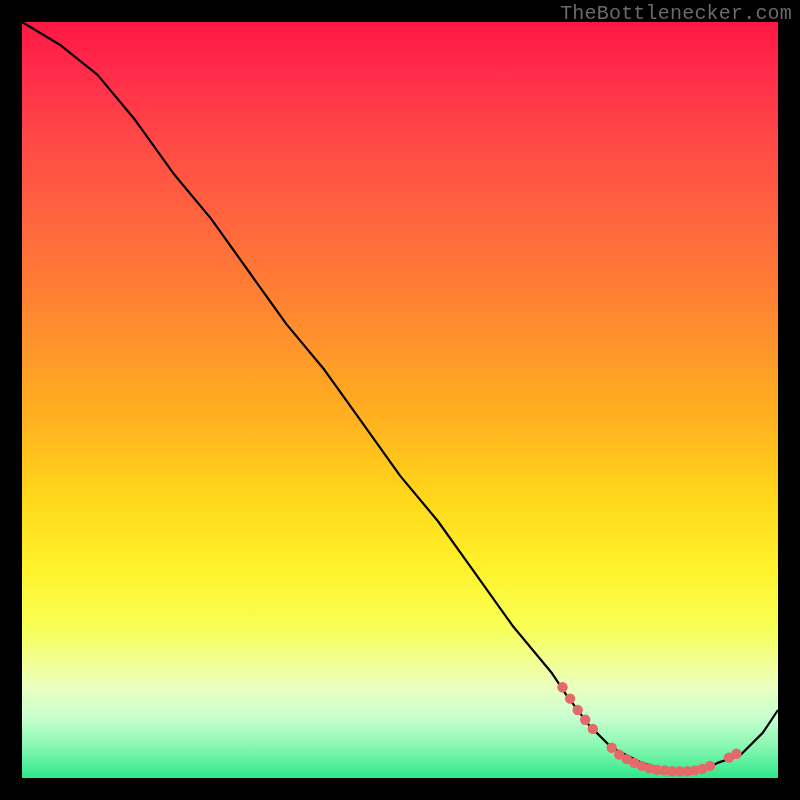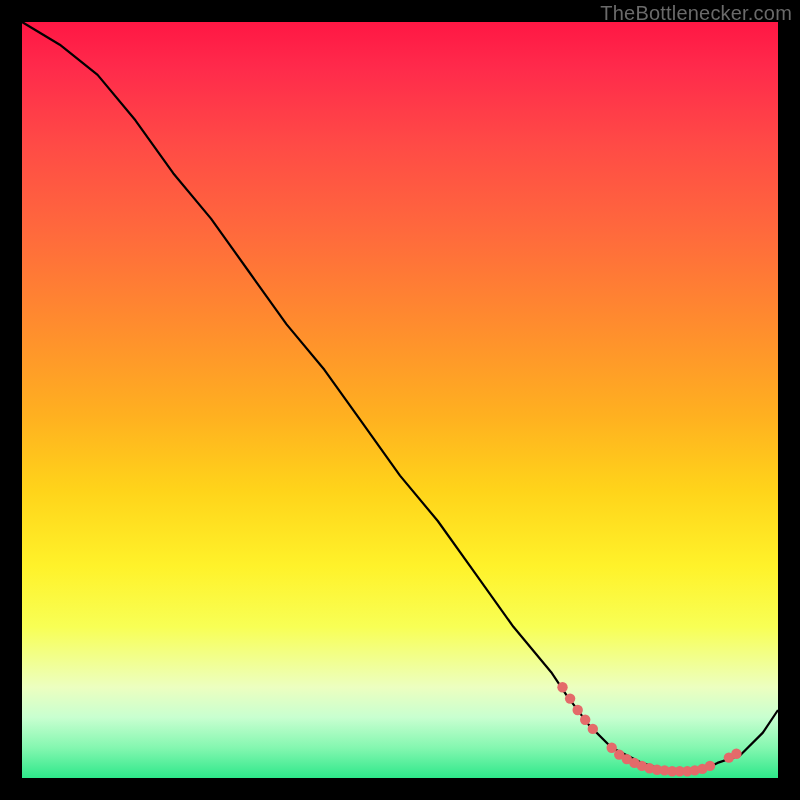--- a/index.html
+++ b/index.html
@@ -8,20 +8,21 @@
     width: 800px;
     height: 800px;
     background: #000000;
     font-family: Arial, Helvetica, sans-serif;
     overflow: hidden;
   }
   .container {
     position: relative;
     width: 800px;
     height: 578px;
+    font-family: Liberation Mono, monospace;
   }
   .attribution {
     position: absolute;
     top: 2px;
     right: 8px;
     color: #6a6a6a;
     font-size: 20px;
     letter-spacing: 0.2px;
     z-index: 12;
     background: transparent;

